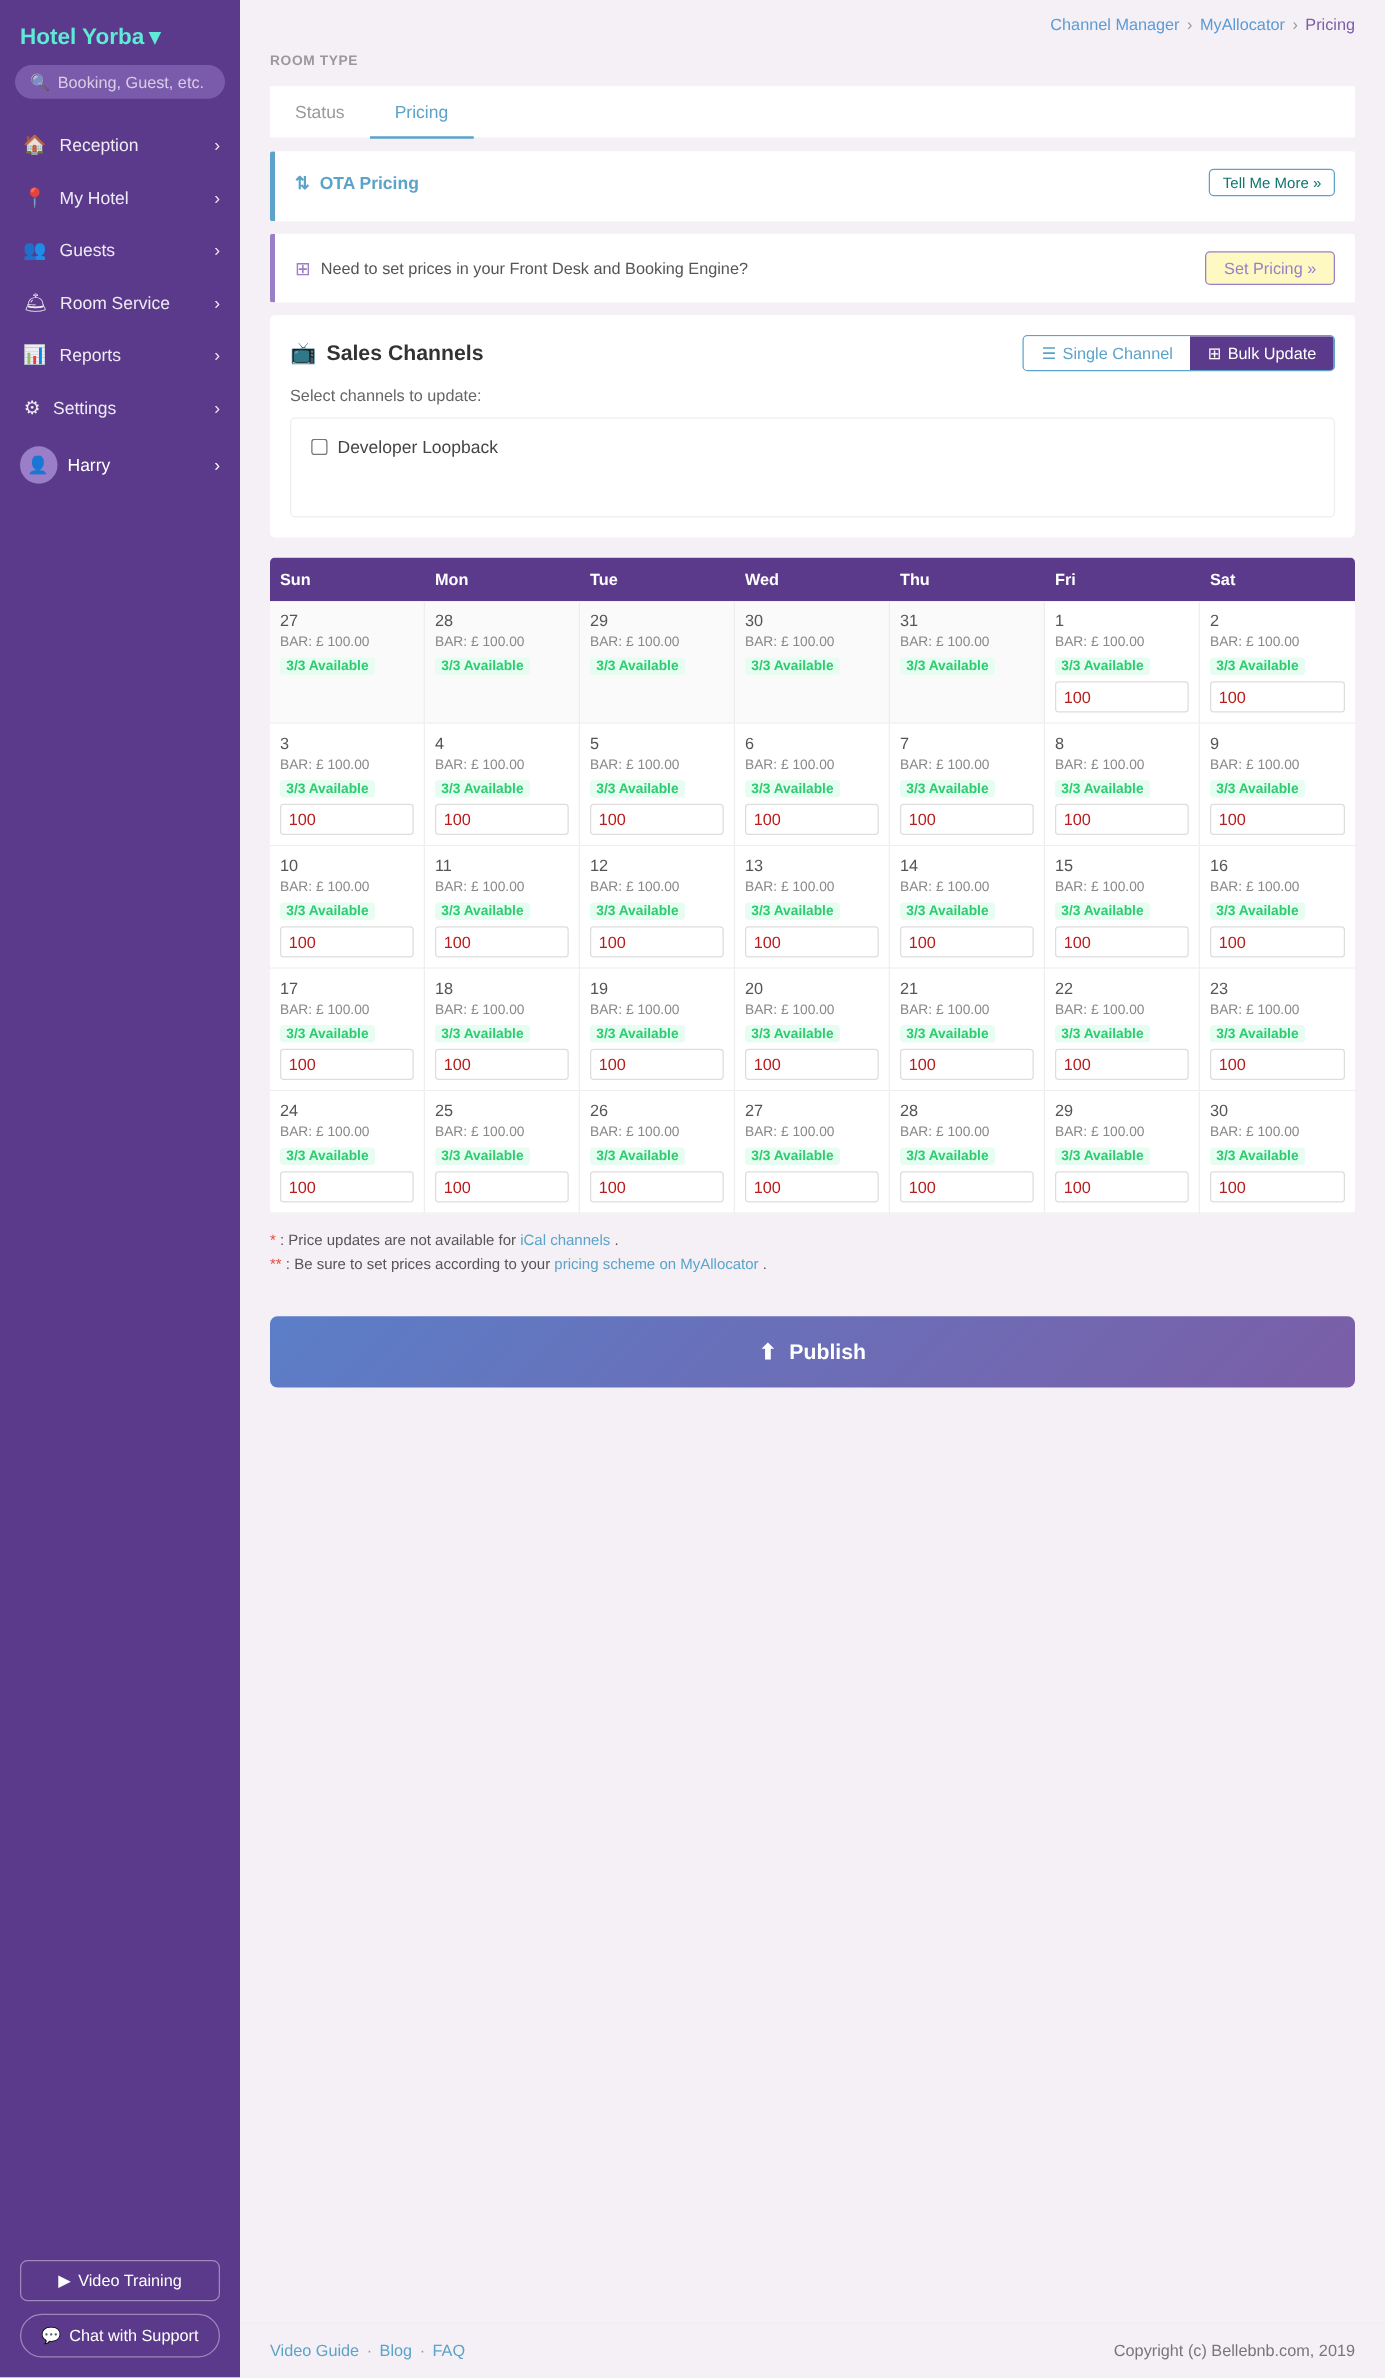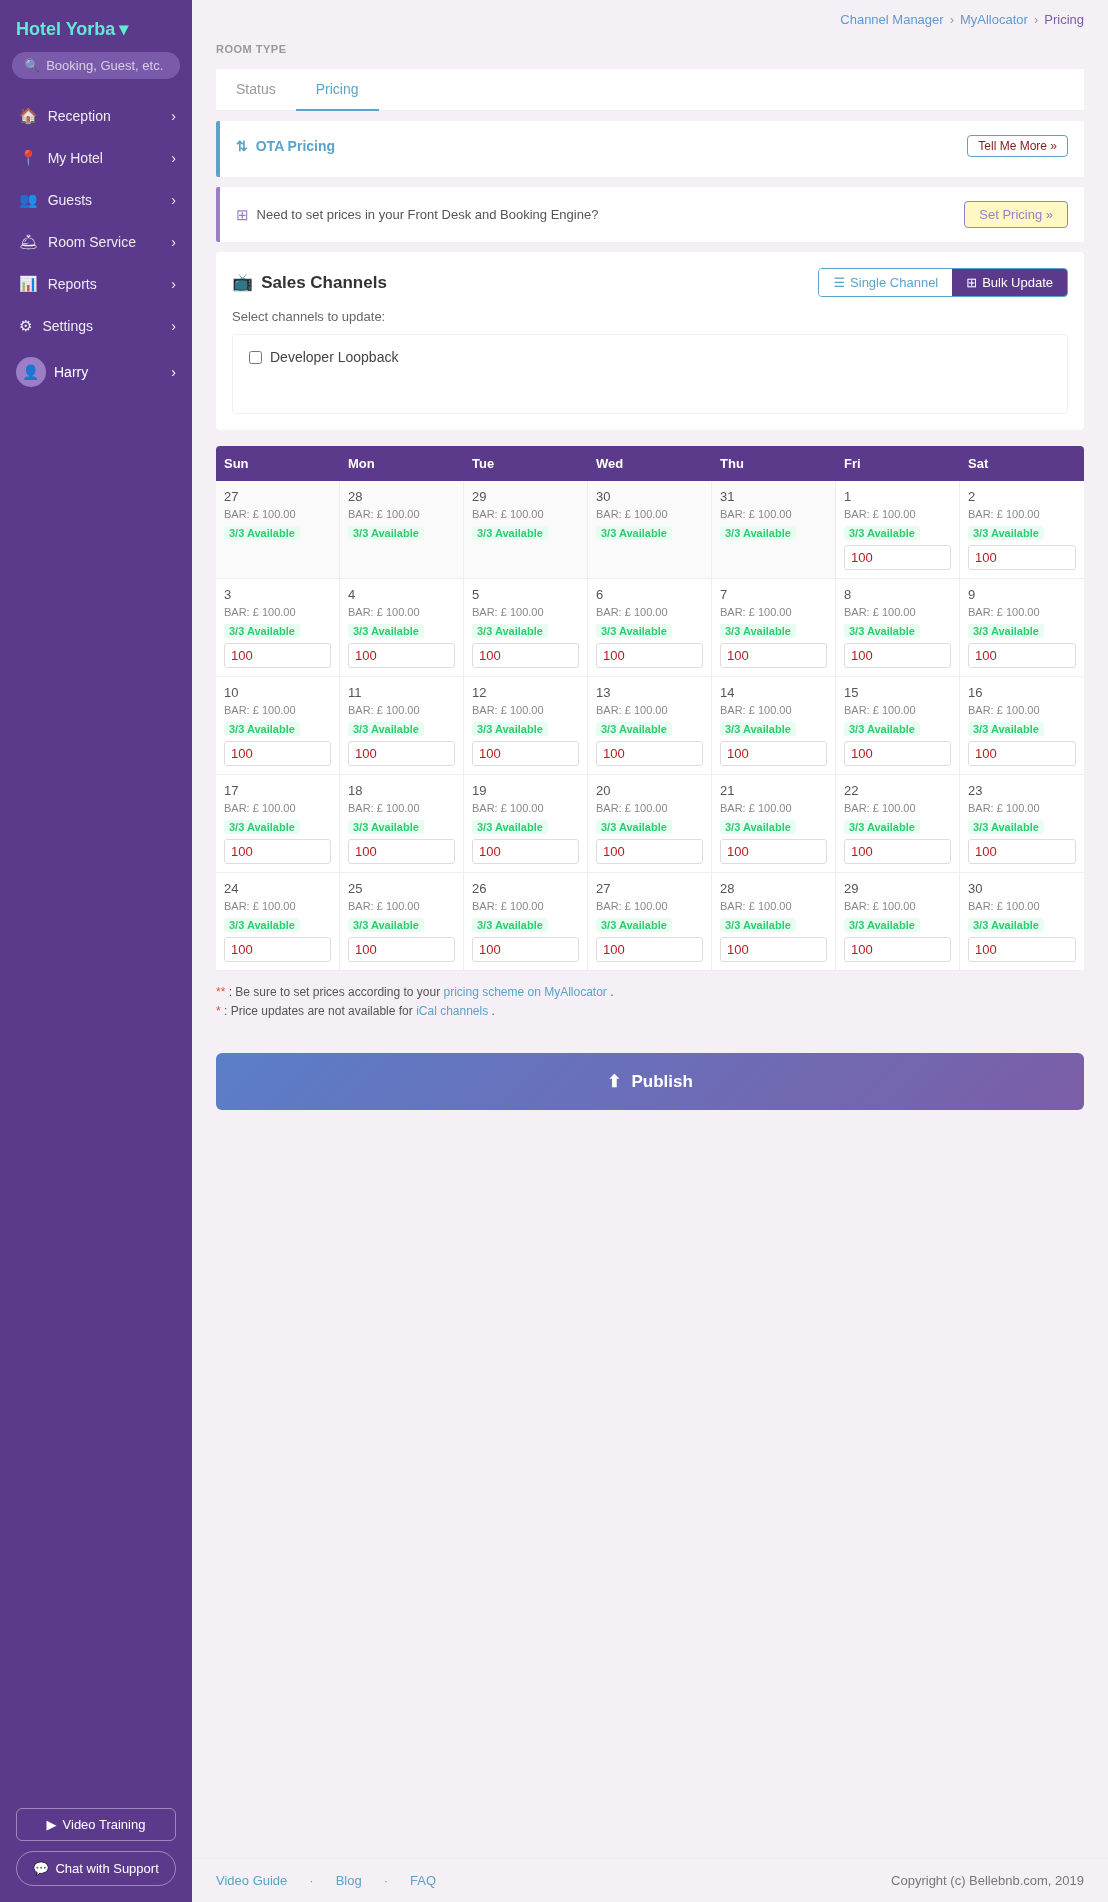--- a/index.html
+++ b/index.html
@@ -212,21 +212,21 @@
     .info-box-title-left {
       display: flex;
       align-items: center;
       gap: 8px;
       color: #5ba3c9;
       font-size: 14px;
       font-weight: 600;
     }
     .btn-tell-more {
       border: 1px solid #5ba3c9;
-      color: #7f1d1d;
+      color: #0f766e;
       background: white;
       border-radius: 4px;
       padding: 3px 10px;
       font-size: 12px;
       cursor: pointer;
     }
     .info-box-text {
       font-size: 13px;
       color: #555;
       line-height: 1.5;
@@ -412,21 +412,21 @@
     .footer {
       background: #f5f0f5;
       padding: 14px 24px;
       display: flex;
       justify-content: space-between;
       align-items: center;
       font-size: 13px;
       color: #777;
       border-top: 1px solid #eee;
     }
-    .footer-links { display: flex; align-items: center; gap: 22px; }
+    .footer-links { display: flex; align-items: center; gap: 6px; }
     .footer-links a { color: #5ba3c9; text-decoration: none; }
     .footer-links .dot { color: #999; }
 
     .section-card {
       background: white;
       border-radius: 4px;
       padding: 16px;
       margin-bottom: 10px;
     }
   </style>
@@ -615,29 +615,29 @@
           <div class="cal-cell"><div class="cal-date">26</div><div class="cal-bar">BAR: £ 100.00</div><span class="cal-available">3/3 Available</span><input type="text" class="cal-input" value="100" style=""></div>
           <div class="cal-cell"><div class="cal-date">27</div><div class="cal-bar">BAR: £ 100.00</div><span class="cal-available">3/3 Available</span><input type="text" class="cal-input" value="100" style=""></div>
           <div class="cal-cell"><div class="cal-date">28</div><div class="cal-bar">BAR: £ 100.00</div><span class="cal-available">3/3 Available</span><input type="text" class="cal-input" value="100" style=""></div>
           <div class="cal-cell"><div class="cal-date">29</div><div class="cal-bar">BAR: £ 100.00</div><span class="cal-available">3/3 Available</span><input type="text" class="cal-input" value="100" style=""></div>
           <div class="cal-cell"><div class="cal-date">30</div><div class="cal-bar">BAR: £ 100.00</div><span class="cal-available">3/3 Available</span><input type="text" class="cal-input" value="100" style=""></div>
         </div>
     </div>
 
     <div class="footnotes">
       <p class="footnote">
+        <span style="color:#e74c3c">*</span>
+        <span>: Price updates are not available for </span>
+        <a href="#">iCal channels</a>
+        <span>.</span>
+      </p>
+      <p class="footnote">
         <span style="color:#e74c3c">**</span>
         <span>: Be sure to set prices according to your </span>
         <a href="#">pricing scheme on MyAllocator</a>
-        <span>.</span>
-      </p>
-      <p class="footnote">
-        <span style="color:#e74c3c">*</span>
-        <span>: Price updates are not available for </span>
-        <a href="#">iCal channels</a>
         <span>.</span>
       </p>
     </div>
 
     <button class="btn-publish">
       <span>⬆</span>
       <span>Publish</span>
     </button>
 
   </div>

